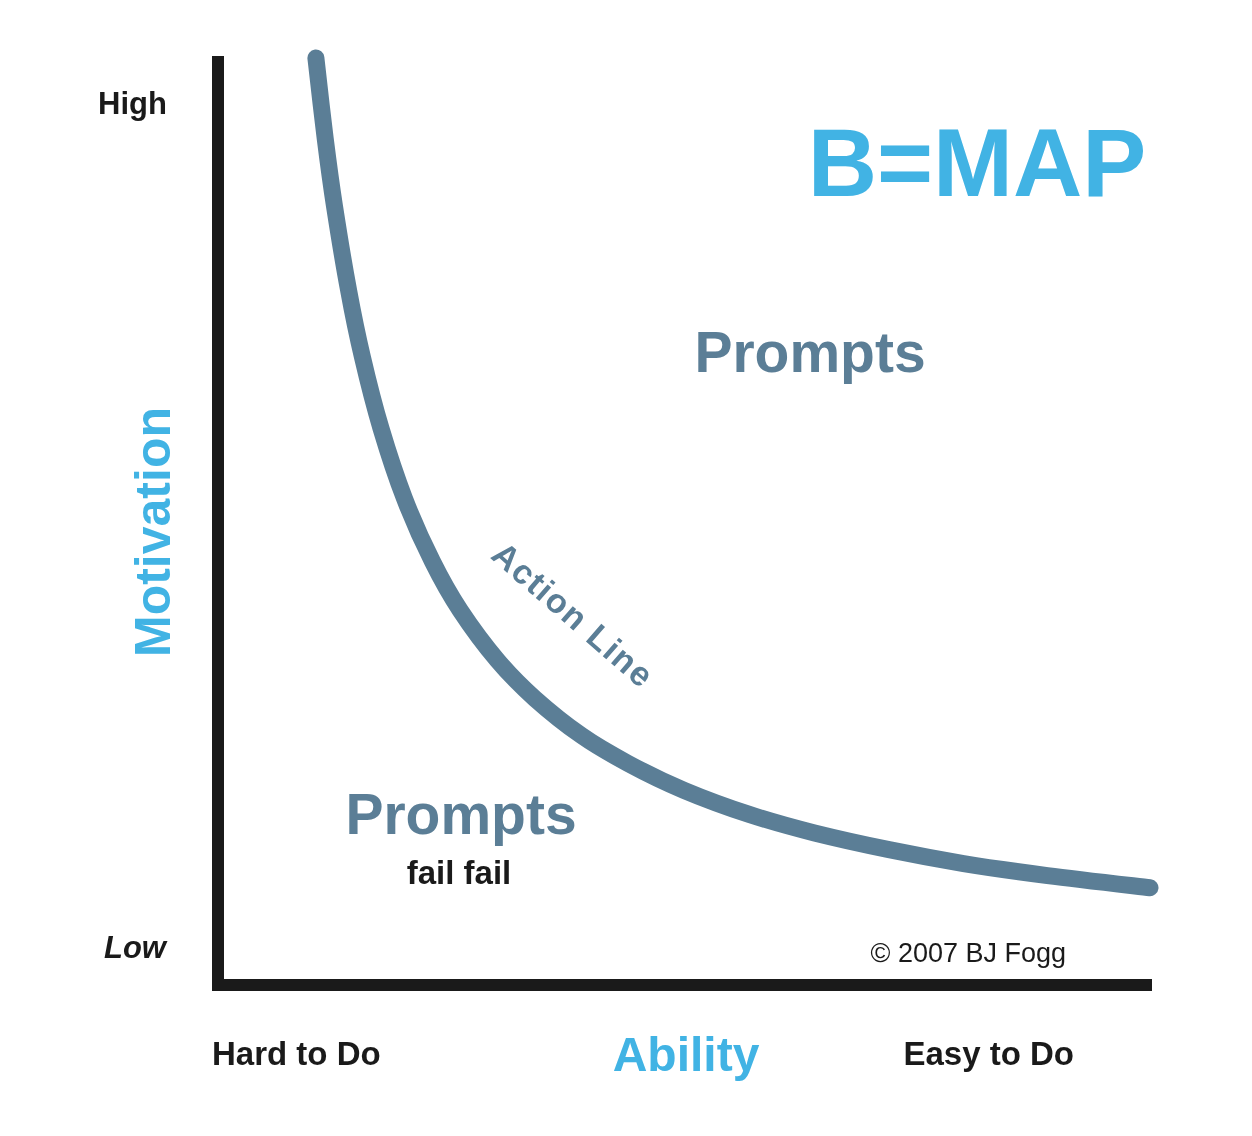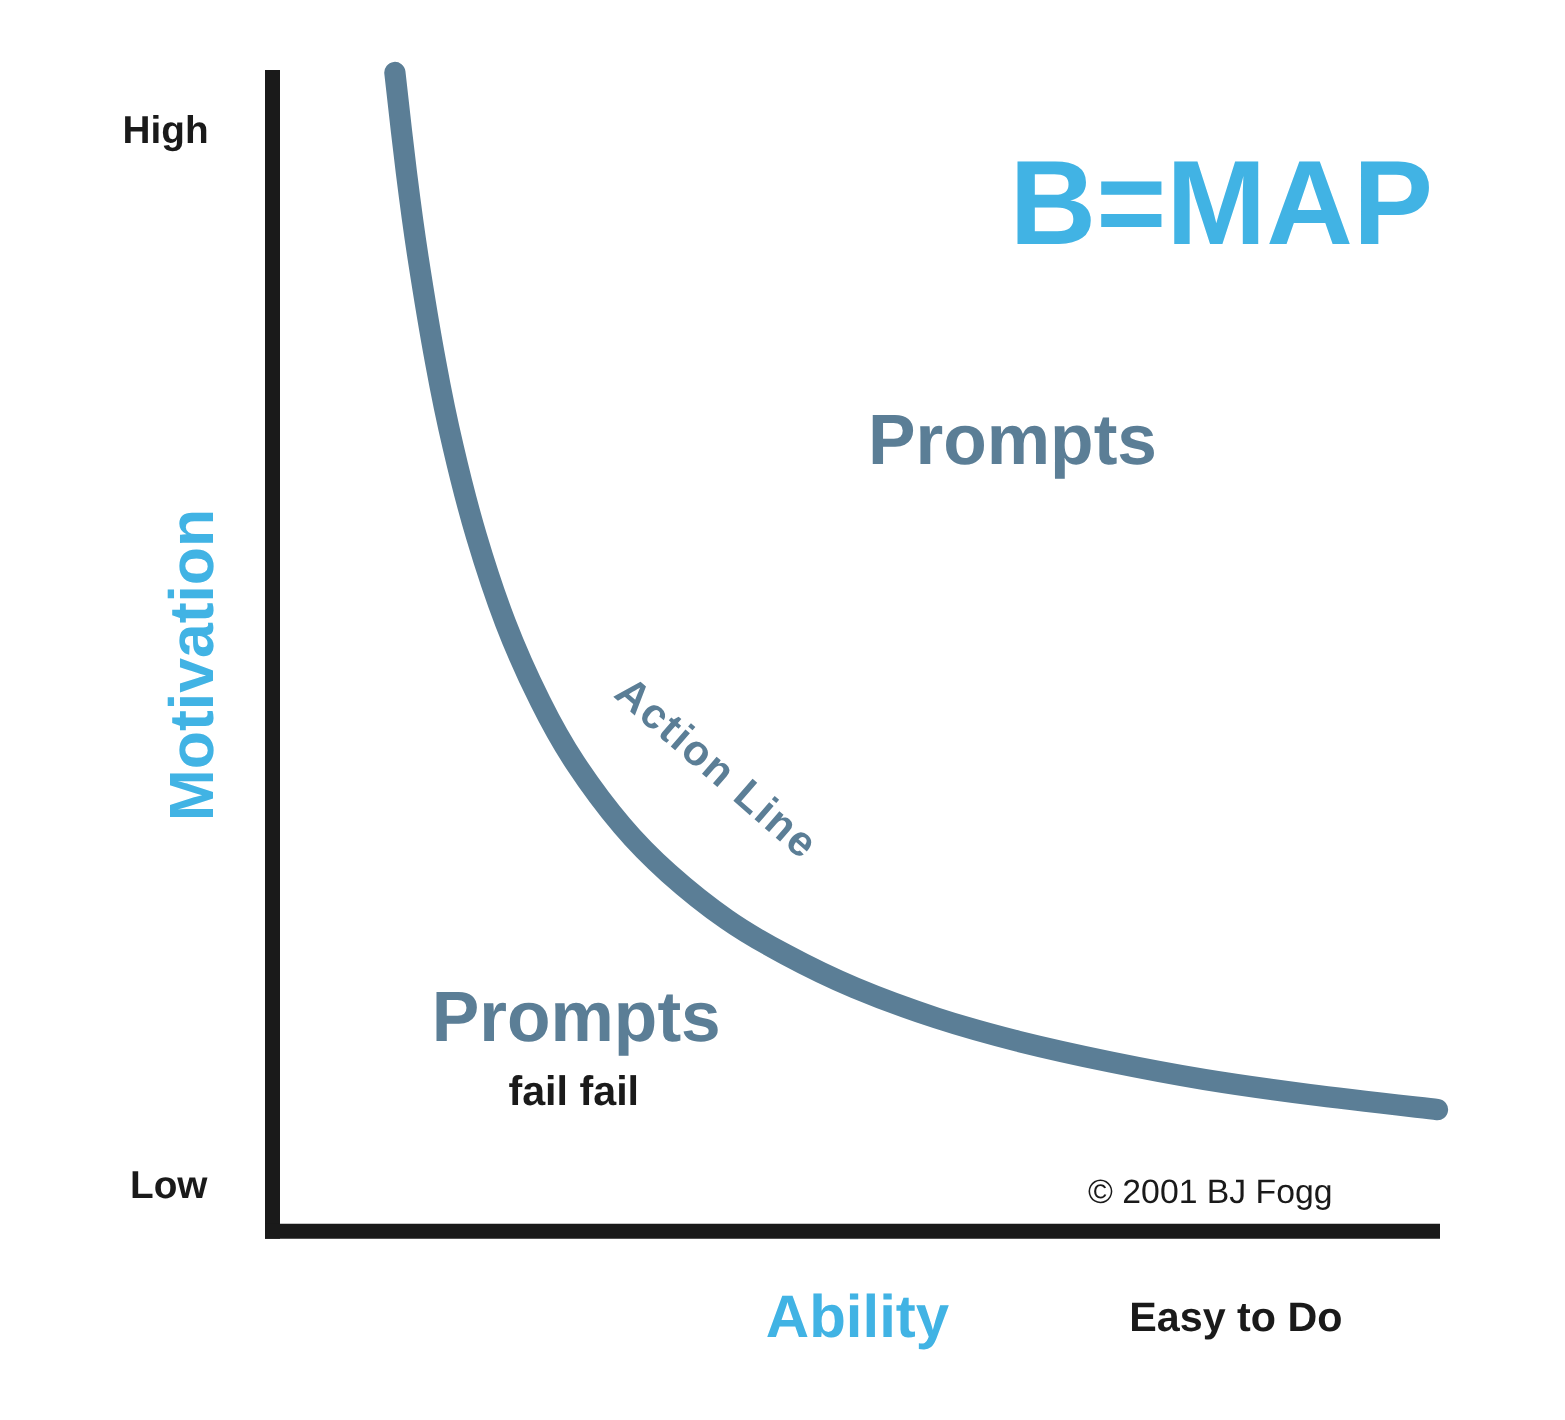--- a/index.html
+++ b/index.html
@@ -36,30 +36,31 @@
 
 <div class="stage">
 
   <svg class="layer" width="1252" height="1136" viewBox="0 0 1252 1136">
     <line class="axis-line" x1="218" y1="56" x2="218" y2="991"></line>
     <line class="axis-line" x1="212" y1="985" x2="1152" y2="985"></line>
     <path class="curve" d="M315.9 58.0 C317.4 71.4 322.1 113.9 325.2 138.6 C328.3 163.4 330.6 181.1 334.5 206.3 C338.4 231.5 343.8 264.6 348.5 289.8 C353.1 314.9 357.0 334.2 362.5 357.4 C367.9 380.6 374.1 405.3 381.1 428.8 C388.1 452.3 395.9 476.2 404.4 498.3 C412.9 520.4 423.0 542.7 432.4 561.4 C441.7 580.1 449.4 594.0 460.3 610.5 C471.2 627.0 485.2 645.9 497.6 660.5 C510.0 675.2 520.9 686.0 534.9 698.6 C548.9 711.1 565.9 724.8 581.5 735.6 C597.0 746.5 611.0 754.3 628.1 763.4 C645.2 772.6 663.8 781.8 684.0 790.3 C704.2 798.8 727.5 807.3 749.2 814.4 C771.0 821.5 791.2 827.1 814.5 833.0 C837.8 838.8 864.2 844.6 889.0 849.7 C913.9 854.8 937.2 859.2 963.6 863.6 C990.0 867.9 1016.4 871.6 1047.5 875.6 C1078.5 879.6 1132.9 885.7 1150.0 887.7"></path>
   </svg>
 
   <div class="abs axis-end-label" style="left:98px;top:86px;">High</div>
-  <div class="abs axis-end-label" style="left:104px;top:930px;">Low</div>
+  <div class="abs axis-end-label" style="left:104px;top:930px;font-style:italic;">Low</div>
   <div class="abs axis-title" style="left:153px;top:532px;transform:translate(-50%,-50%) rotate(-90deg);">Motivation</div>
 
   <div class="abs ctr bmap-title" style="left:947px;top:163px;">B=MAP</div>
 
   <div class="abs ctr region-title" style="left:810px;top:352px;">Prompts</div>
 
   <div class="abs curve-label" style="left:573px;top:615px;transform:translate(-50%,-50%) rotate(41deg);">Action Line</div>
 
   <div class="abs ctr region-title" style="left:461px;top:814px;">Prompts</div>
   <div class="abs ctr region-sub" style="left:459px;top:873px;">fail fail</div>
 
-  <div class="abs copyright" style="right:110px;top:938px;">© 2001 BJ Fogg</div>
+  <div class="abs copyright" style="right:110px;top:938px;">© 2007 BJ Fogg</div>
 
+  <div class="abs bottom-end-label" style="left:212px;top:1035px;">Hard to Do</div>
   <div class="abs ctr axis-title x" style="left:686px;top:1054px;">Ability</div>
   <div class="abs bottom-end-label" style="right:102px;top:1035px;">Easy to Do</div>
 
 </div>
 
 </body></html>

